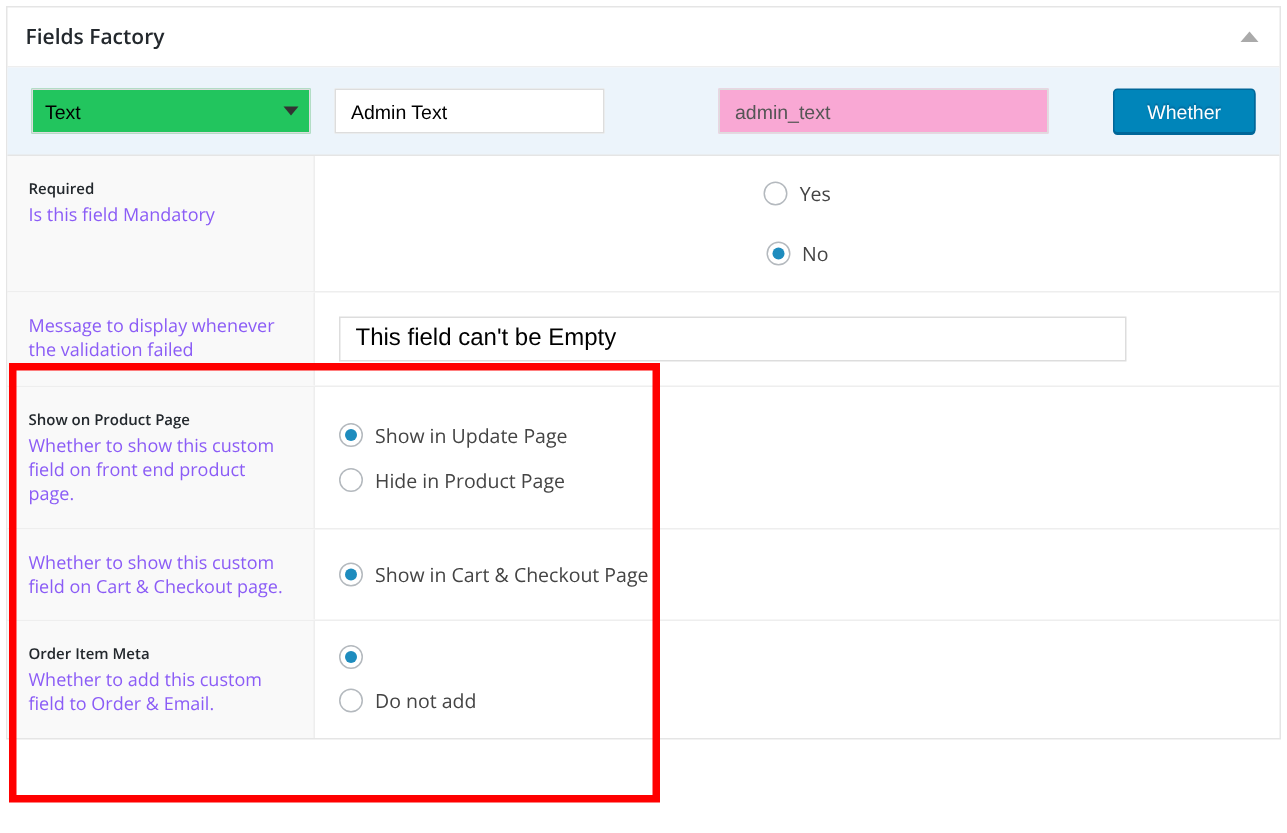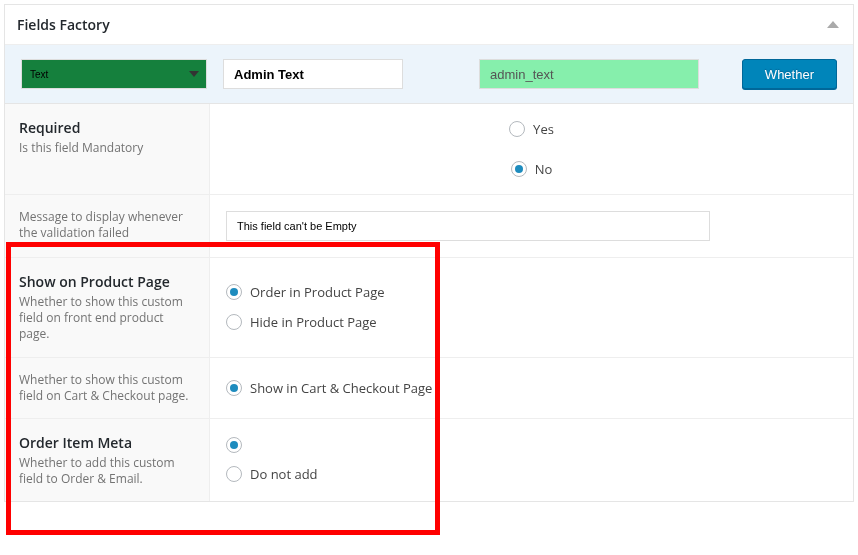--- a/index.html
+++ b/index.html
@@ -3,39 +3,39 @@
 <meta charset="utf-8">
 <style>
   * { box-sizing: border-box; margin: 0; padding: 0; }
   html, body { width: 858px; height: 555px; font-family: -apple-system, "Segoe UI", "Open Sans", Arial, sans-serif; font-size: 13px; color: #444; background: #fff; }
   .panel { border: 1px solid #e5e5e5; margin: 4px 4px 0 4px; background: #fff; }
   .panel-header { display: flex; align-items: center; justify-content: space-between; padding: 10px 12px; border-bottom: 1px solid #eee; gap: 36px; }
   .panel-header h2 { font-size: 14px; font-weight: 600; color: #23282d; }
   .toggle-up { width: 0; height: 0; border-left: 6px solid transparent; border-right: 6px solid transparent; border-bottom: 7px solid #aaa; margin-right: 2px; }
   .toolbar { background: #ecf4fb; border-bottom: 1px solid #e5e5e5; padding: 14px 16px; display: flex; align-items: center; gap: 16px; }
   .select-wrap { position: relative; width: 186px; }
-  .select-wrap select { width: 100%; height: 30px; padding: 4px 8px; border: 1px solid #ddd; background: #15803d; font-size: 10px; appearance: none; -webkit-appearance: none; }
+  .select-wrap select { width: 100%; height: 30px; padding: 4px 8px; border: 1px solid #ddd; background: #22c55e; font-size: 13px; appearance: none; -webkit-appearance: none; }
   .select-wrap .caret { position: absolute; right: 8px; top: 12px; width: 0; height: 0; border-left: 5px solid transparent; border-right: 5px solid transparent; border-top: 6px solid #333; pointer-events: none; }
   .tb-input { height: 30px; border: 1px solid #ddd; padding: 4px 10px; font-size: 13px; background: #fff; }
-  .tb-input.name { width: 180px; font-weight: bold; }
-  .tb-input.slug { width: 220px; background: #86efac; color: #555; margin-left: 60px;}
+  .tb-input.name { width: 180px; }
+  .tb-input.slug { width: 220px; background: #f9a8d4; color: #555; margin-left: 60px;}
   .spacer { flex: 1; }
   .btn-update { background: #0085ba; color: #fff; border: 1px solid #006799; border-radius: 3px; height: 30px; padding: 0 22px; font-size: 13px; cursor: pointer; box-shadow: 0 1px 0 #006799; text-shadow: 0 -1px 1px #006799; }
   .settings { display: block; }
   .row { display: flex; border-bottom: 1px solid #eee; }
   .row:last-child { border-bottom: none; }
   .row-label { width: 205px; background: #f9f9f9; padding: 14px 14px; border-right: 1px solid #eee; }
-  .row-label strong { display: block; font-size: 14px; font-weight: 600; color: #23282d; margin-bottom: 3px; }
-  .row-label .desc { font-size: 12px; color: #737373; line-height: 1.35; }
+  .row-label strong { display: block; font-size: 10px; font-weight: 600; color: #23282d; margin-bottom: 3px; }
+  .row-label .desc { font-size: 12px; color: #8b5cf6; line-height: 1.35; }
   .row-ctrl { flex: 1; padding: 16px 16px; display: flex; flex-direction: column; gap: 12px; justify-content: center; }
   .row-ctrl.inline { gap: 22px; align-items: center; }
   .radio-opt { display: flex; align-items: center; gap: 8px; font-size: 13px; color: #444; cursor: pointer; }
   .radio-dot { width: 16px; height: 16px; border: 1px solid #b4b9be; border-radius: 50%; background: #fff; position: relative; flex-shrink: 0; }
   .radio-dot.checked::after { content: ""; position: absolute; width: 8px; height: 8px; background: #1e8cbe; border-radius: 50%; top: 3px; left: 3px; }
-  .msg-input { width: 484px; height: 30px; border: 1px solid #ddd; padding: 4px 10px; font-size: 11px; }
+  .msg-input { width: 525px; height: 30px; border: 1px solid #ddd; padding: 4px 10px; font-size: 16px; }
   .highlight-box { position: absolute; border: 5px solid #ff0000; pointer-events: none; }
   .wrap { position: relative; }
 </style>
 </head>
 <body>
 
 <div class="wrap">
   <div class="panel">
     <div class="panel-header">
       <h2>Fields Factory</h2>
@@ -84,21 +84,21 @@
       </div>
 
       <div class="row">
         <div class="row-label">
           <strong>Show on Product Page</strong>
           <div class="desc">Whether to show this custom field on front end product page.</div>
         </div>
         <div class="row-ctrl">
           <label class="radio-opt">
             <span class="radio-dot checked"></span>
-            <span>Order in Product Page</span>
+            <span>Show in Update Page</span>
           </label>
           <label class="radio-opt">
             <span class="radio-dot"></span>
             <span>Hide in Product Page</span>
           </label>
         </div>
       </div>
 
       <div class="row">
         <div class="row-label">

